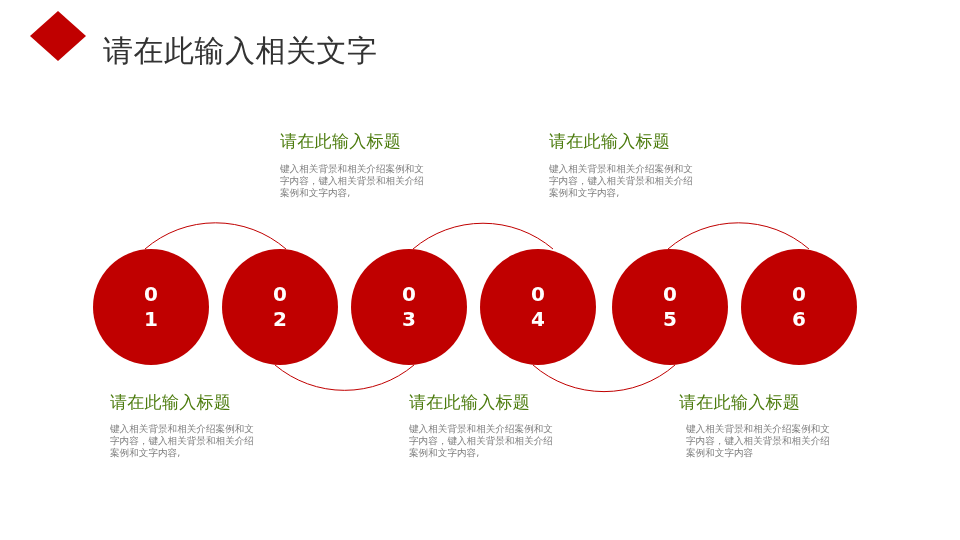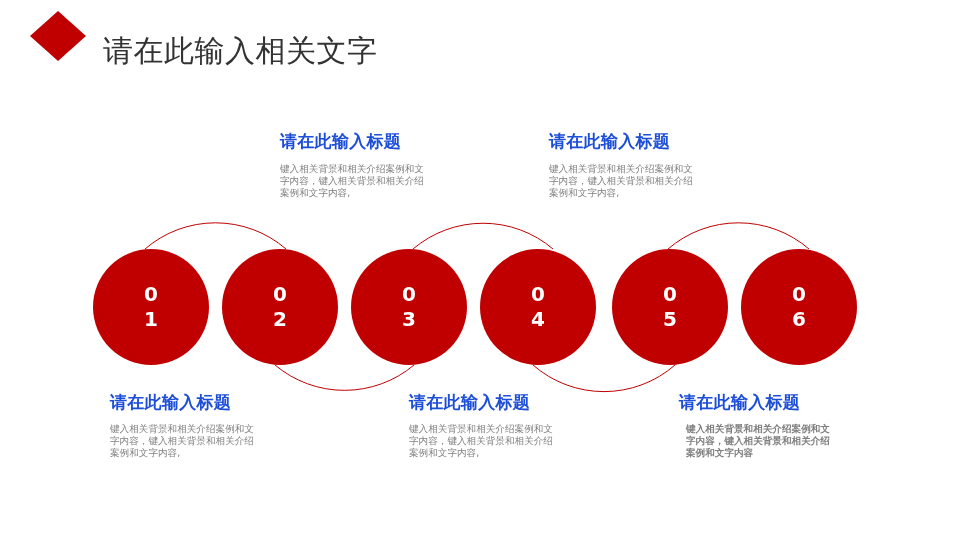--- a/index.html
+++ b/index.html
@@ -8,21 +8,21 @@
   .diamond { position: absolute; left: 30px; top: 11px; width: 56px; height: 50px; }
   .page-title { position: absolute; left: 103px; top: 2px; font-size: 30px; color: #333333;
                 line-height: 38px; letter-spacing: 0.5px; white-space: nowrap; margin-top: 30px; }
   .arcs { position: absolute; left: 0; top: 0; width: 960px; height: 540px; }
   .circle { position: absolute; width: 116px; height: 116px; border-radius: 50%;
             display: flex; flex-direction: column; align-items: center; justify-content: center;
             color: #ffffff; font-weight: bold; font-size: 20px; line-height: 25px;
             font-family: "DejaVu Sans", sans-serif; }
   .circle span { display: block; }
   .block { position: absolute; width: 175px; }
-  .block .heading { font-size: 17px; font-weight: bold; color: #1d4ed8; line-height: 22px;
+  .block .heading { font-size: 17px; font-weight: normal; color: #4d7c0f; line-height: 22px;
                     white-space: nowrap; letter-spacing: 0.3px; }
   .block .desc { font-size: 9.6px; color: #7f7f7f; line-height: 12px; margin-top: 10px;
                  width: 150px; }
 </style>
 </head>
 <body>
 
 <svg class="diamond" viewBox="0 0 56 50">
   <polygon points="28,0 56,25 28,50 0,25" fill="#C00000"></polygon>
 </svg>
@@ -78,14 +78,14 @@
 <div class="block" style="left:110px; top:391px;">
   <div class="heading">请在此输入标题</div>
   <div class="desc">键入相关背景和相关介绍案例和文字内容，键入相关背景和相关介绍案例和文字内容,</div>
 </div>
 <div class="block" style="left:409px; top:391px;">
   <div class="heading">请在此输入标题</div>
   <div class="desc">键入相关背景和相关介绍案例和文字内容，键入相关背景和相关介绍案例和文字内容,</div>
 </div>
 <div class="block" style="left:679px; top:391px;">
   <div class="heading">请在此输入标题</div>
-  <div class="desc" style="margin-left:7px;font-weight:bold;">键入相关背景和相关介绍案例和文字内容，键入相关背景和相关介绍案例和文字内容</div>
+  <div class="desc" style="margin-left:7px;">键入相关背景和相关介绍案例和文字内容，键入相关背景和相关介绍案例和文字内容</div>
 </div>
 
 </body></html>

